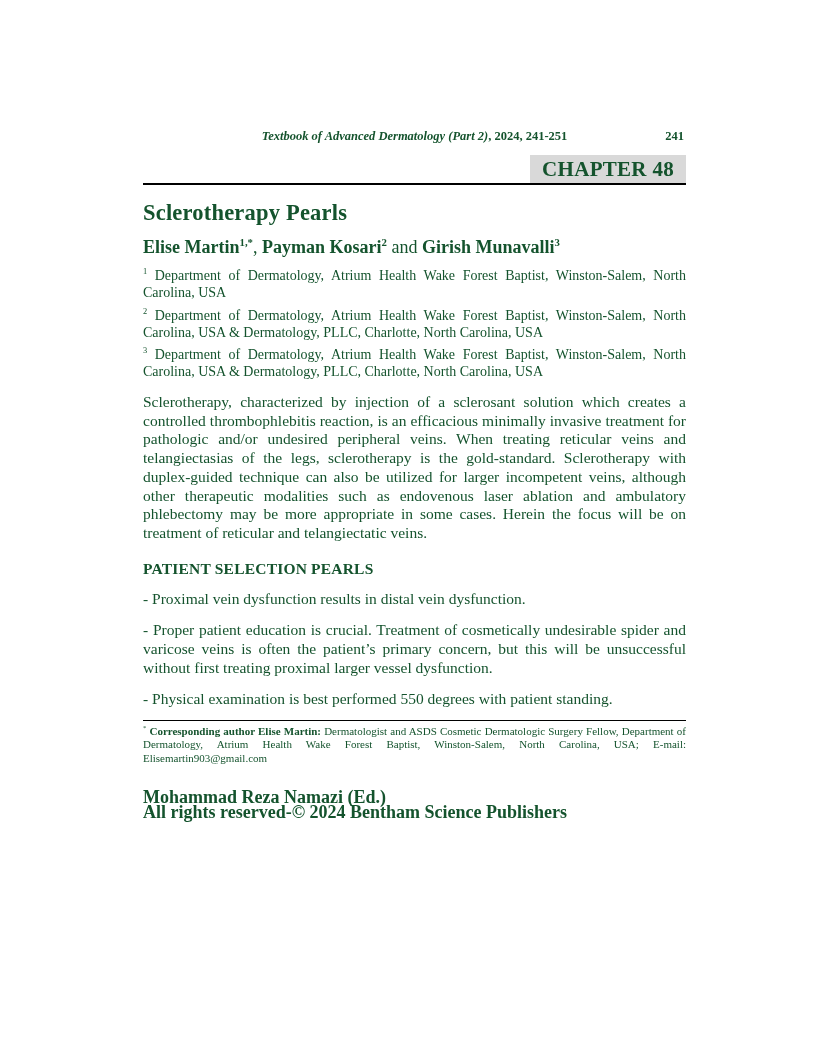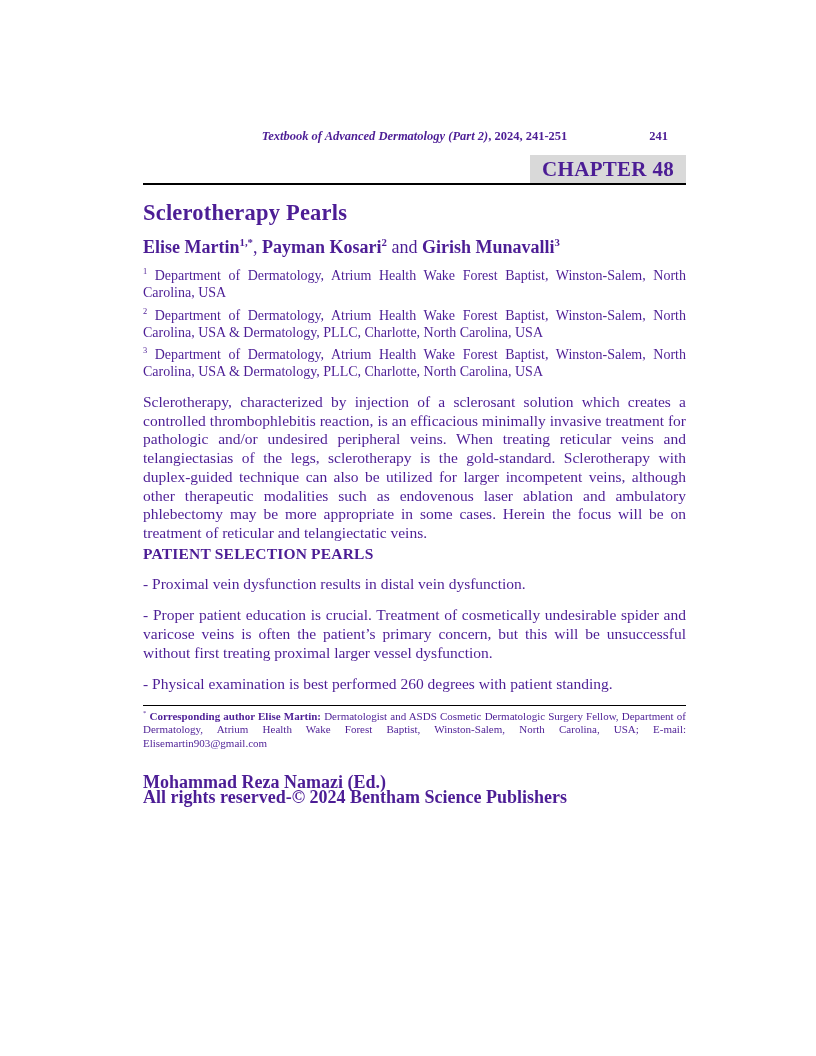--- a/index.html
+++ b/index.html
@@ -1,21 +1,21 @@
 <!DOCTYPE html>
 <html><head>
 <meta charset="utf-8">
 <style>
   html, body { margin: 0; padding: 0; background: #ffffff; }
   .page {
     position: relative;
     width: 816px;
     height: 1056px;
     background: #ffffff;
-    color: #4c1d95;
+    color: #14532d;
     font-family: "Liberation Serif", "DejaVu Serif", serif;
     box-sizing: border-box;
     padding: 129px 130px 0 143px;
     overflow: hidden;
   }
   sup {
     font-size: 0.6em;
     line-height: 0;
     vertical-align: super;
   }
@@ -24,21 +24,21 @@
     font-size: 12.5px;
     font-weight: bold;
     text-align: center;
     margin: 0 0 11px 0;
     white-space: nowrap;
   }
   .rh-journal { font-style: italic; }
   .rh-issue { font-style: normal; }
   .rh-page-number {
     position: absolute;
-    right: 18px;
+    right: 2px;
     top: 0;
     font-weight: bold;
   }
   .chapter-row {
     border-bottom: 2.5px solid #000;
     text-align: right;
     line-height: 0;
   }
   .chapter-label {
     display: inline-block;
@@ -67,21 +67,21 @@
     text-align: justify;
     margin: 0 0 5.5px 0;
   }
   .abstract {
     margin: 13px 0 0 0;
     font-size: 15.5px;
     line-height: 18.7px;
     text-align: justify;
   }
   .section-heading {
-    margin: 2px 0 0 0;
+    margin: 17px 0 0 0;
     font-size: 15.5px;
     font-weight: bold;
     letter-spacing: 0.2px;
   }
   .pearl {
     margin: 12.5px 0 0 0;
     font-size: 15.5px;
     line-height: 18.7px;
     text-align: justify;
   }
@@ -129,21 +129,21 @@
       <p class="affiliation"><sup>3</sup> Department of Dermatology, Atrium Health Wake Forest Baptist, Winston-Salem, North Carolina, USA &amp; Dermatology, PLLC, Charlotte, North Carolina, USA</p>
     </div>
 
   <p class="abstract">Sclerotherapy, characterized by injection of a sclerosant solution which creates a controlled thrombophlebitis reaction, is an efficacious minimally invasive treatment for pathologic and/or undesired peripheral veins. When treating reticular veins and telangiectasias of the legs, sclerotherapy is the gold-standard. Sclerotherapy with duplex-guided technique can also be utilized for larger incompetent veins, although other therapeutic modalities such as endovenous laser ablation and ambulatory phlebectomy may be more appropriate in some cases. Herein the focus will be on treatment of reticular and telangiectatic veins.</p>
 
   <h2 class="section-heading">PATIENT SELECTION PEARLS</h2>
 
   <div class="pearls">
       <p class="pearl">- Proximal vein dysfunction results in distal vein dysfunction.</p>
       <p class="pearl">- Proper patient education is crucial. Treatment of cosmetically undesirable spider and varicose veins is often the patient’s primary concern, but this will be unsuccessful without first treating proximal larger vessel dysfunction.</p>
-      <p class="pearl">- Physical examination is best performed 260 degrees with patient standing.</p>
+      <p class="pearl">- Physical examination is best performed 550 degrees with patient standing.</p>
     </div>
 
   <div class="footnote">
     <p class="footnote-text"><sup>*</sup><b> Corresponding author Elise Martin:</b><span> Dermatologist and ASDS Cosmetic Dermatologic Surgery Fellow, Department of Dermatology, Atrium Health Wake Forest Baptist, Winston-Salem, North Carolina, USA; E-mail: Elisemartin903@gmail.com</span></p>
   </div>
 
   <footer class="book-footer">
     <p>Mohammad Reza Namazi (Ed.)</p>
     <p>All rights reserved-© 2024 Bentham Science Publishers</p>
   </footer>

